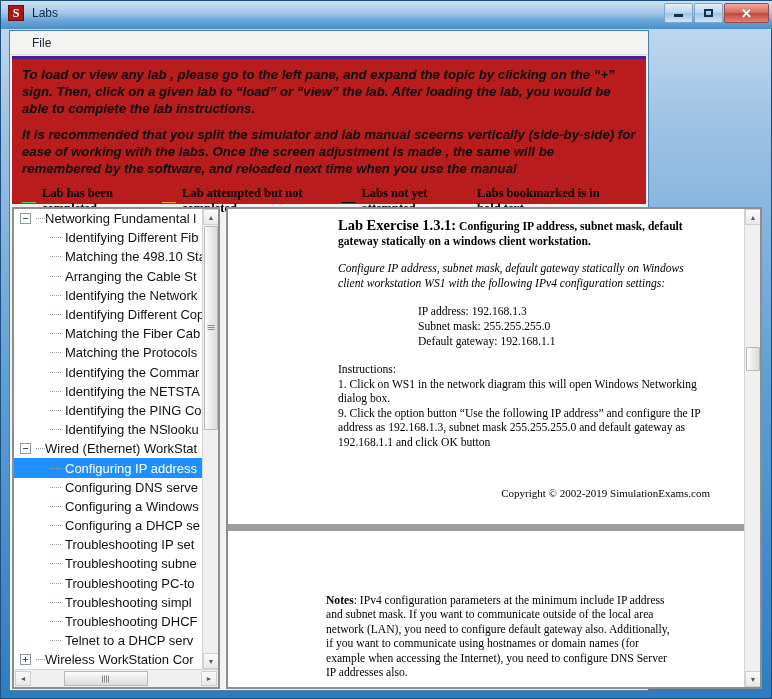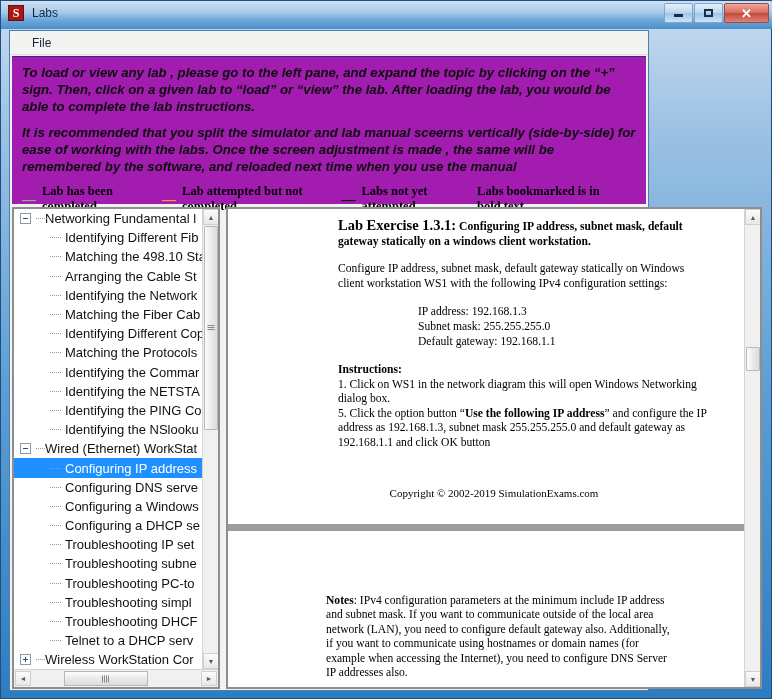--- a/index.html
+++ b/index.html
@@ -67,22 +67,22 @@
     height: 24px; background: #f3f3f1;
     border-bottom: 1px solid #dcdcd8;
     display: flex; align-items: center; padding-left: 14px;
   }
   .menu-item { font-size: 12px; color: #17243a; padding: 3px 8px; cursor: default; }
 
   
   .banner {
     position: relative;
     margin: 1px 2px 0 2px;
-    background: #a21caf;
-    border-top: 1px solid #4c1d95;
+    background: #b91c1c;
+    border-top: 3px solid #4c1d95;
     padding: 7px 10px 4px 10px;
     height: 148px;
   }
   .banner p {
     margin: 0 0 9px 0;
     font-family: "Liberation Sans", sans-serif;
     font-style: italic; font-weight: bold;
     font-size: 13.2px; line-height: 17px; color: #0d0d0d;
   }
   .legend {
@@ -198,26 +198,26 @@
   .doc {
     position: absolute; left: 0; top: 0; right: 16px; bottom: 0;
     overflow: hidden;
     font-family: "Liberation Serif", serif;
     color: #000; font-size: 11.6px; line-height: 14.5px;
   }
   .doc-sec { padding: 0 34px 0 50px; position: relative; }
   .ex-title { font-weight: bold; margin: 9px 0 0 60px; }
   .ex-title .big { font-size: 14.5px; }
   .ex-title .sub { font-size: 11.6px; }
-  .para { margin: 13px 0 0 60px; }
+  .para { margin: 13px 0 0 60px; font-style: italic; }
   .cfg { margin: 13px 0 0 140px; }
   .cfg div { line-height: 15px; }
   .instr { margin: 14px 0 0 60px; }
-  .instr b { font-weight: bold; }
-  .copyright { text-align: center; margin: 36px 0 16px 0; font-size: 11px; }
+  .instr b { font-weight: normal; }
+  .copyright { text-align: right; margin: 36px 0 16px 0; font-size: 11px; }
   .divider { height: 7px; background: #9d9d9d; margin-top: 23px; }
   .notes { margin: 63px 0 0 48px; padding-right: 36px; }
   .backlink {
     display: block; text-align: right;
     margin: 18px 72px 0 0;
     color: #1414c8; font-weight: bold; text-decoration: underline;
     font-size: 11.6px; cursor: pointer;
   }
 </style>
 </head>
@@ -295,25 +295,25 @@
             <div class="tnode child">
               <span class="elbow"></span>
               <span class="tlabel">Arranging the Cable St</span>
             </div>
             <div class="tnode child">
               <span class="elbow"></span>
               <span class="tlabel">Identifying the Network</span>
             </div>
             <div class="tnode child">
               <span class="elbow"></span>
+              <span class="tlabel">Identifying Different Cop</span>
+            </div>
+            <div class="tnode child">
+              <span class="elbow"></span>
               <span class="tlabel">Matching the Fiber Cab</span>
-            </div>
-            <div class="tnode child">
-              <span class="elbow"></span>
-              <span class="tlabel">Identifying Different Cop</span>
             </div>
             <div class="tnode child">
               <span class="elbow"></span>
               <span class="tlabel">Matching the Protocols</span>
             </div>
             <div class="tnode child">
               <span class="elbow"></span>
               <span class="tlabel">Identifying the Commar</span>
             </div>
             <div class="tnode child">
@@ -406,21 +406,21 @@
             </div>
             <div class="para">Configure IP address, subnet mask, default gateway statically on Windows client workstation WS1 with the following IPv4 configuration settings:</div>
             <div class="cfg">
               <div>IP address: 192.168.1.3</div>
               <div>Subnet mask: 255.255.255.0</div>
               <div>Default gateway: 192.168.1.1</div>
             </div>
             <div class="instr">
               <div><b>Instructions:</b></div>
               <div>1. Click on WS1 in the network diagram this will open Windows Networking dialog box.</div>
-              <div><span>5. Click the option button “</span><b>Use the following IP address</b><span>” and configure the IP address as 192.168.1.3, subnet mask 255.255.255.0 and default gateway as 192.168.1.1 and click OK button</span></div>
+              <div><span>9. Click the option button “</span><b>Use the following IP address</b><span>” and configure the IP address as 192.168.1.3, subnet mask 255.255.255.0 and default gateway as 192.168.1.1 and click OK button</span></div>
             </div>
             <div class="copyright">Copyright © 2002-2019  SimulationExams.com</div>
           </div>
 
           <div class="divider"></div>
 
           <div class="doc-sec">
             <div class="notes"><b>Notes</b><span>: IPv4 configuration parameters at the minimum include IP address and subnet mask. If you want to communicate outside of the local area network (LAN), you need to configure default gateway also. Additionally, if you want to communicate using hostnames or domain names (for example when accessing the Internet), you need to configure DNS Server IP addresses also.</span></div>
             <a class="backlink">Back</a>
 

